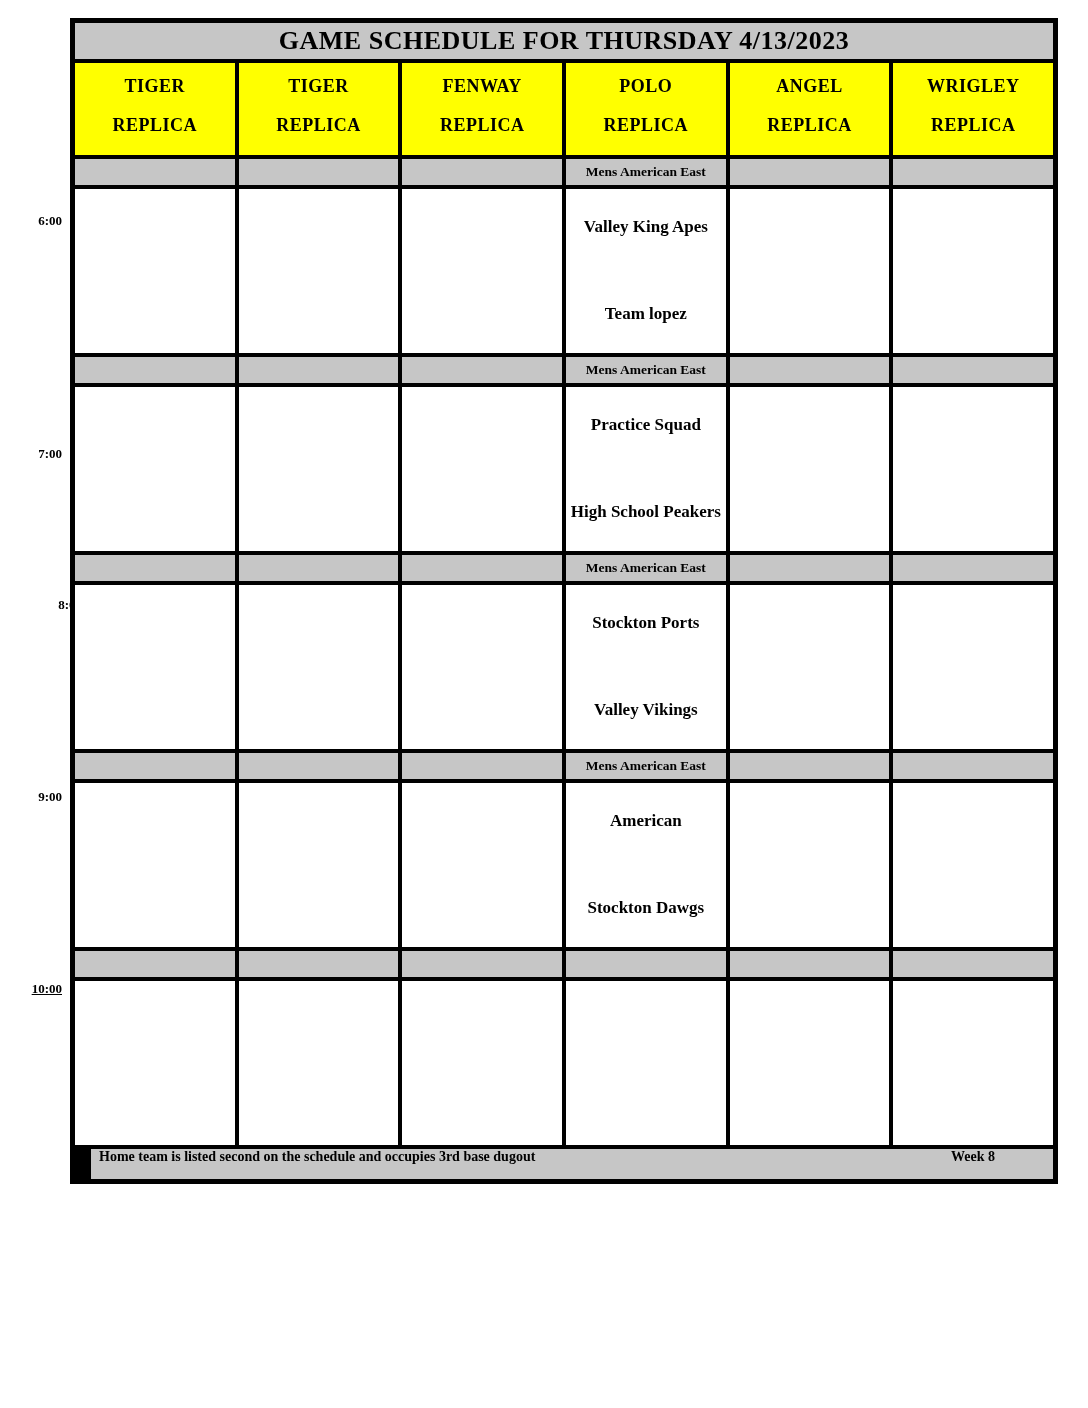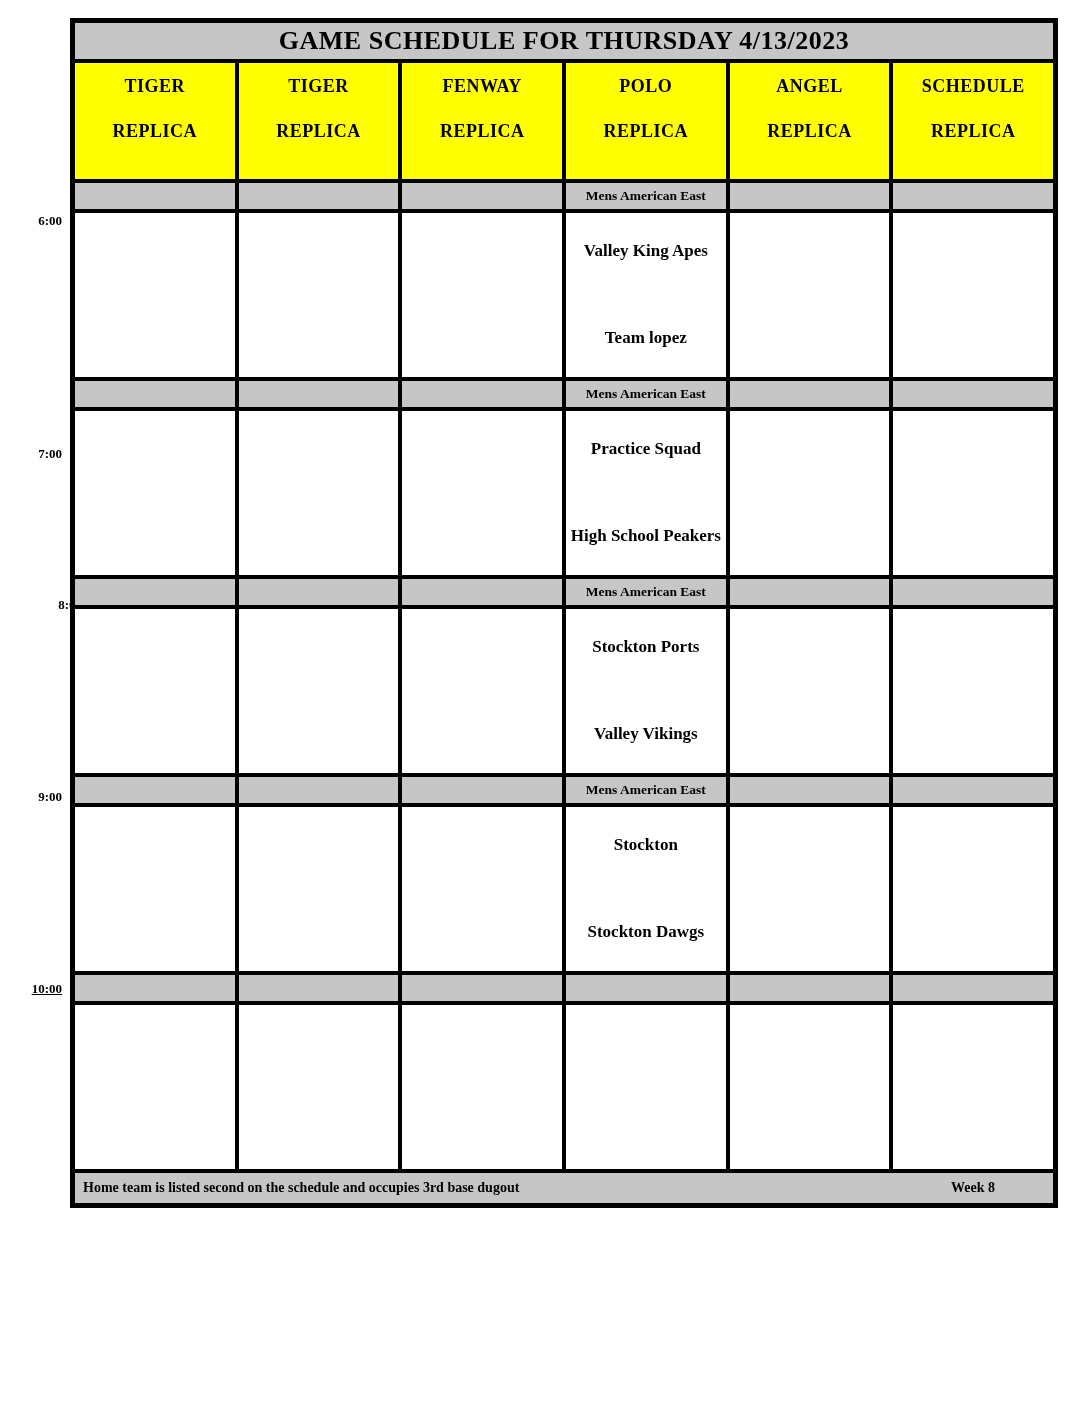--- a/index.html
+++ b/index.html
@@ -32,44 +32,45 @@
   .row { display: grid; grid-template-columns: repeat(6, 1fr); column-gap: 4px; }
   .row.merged { display: block; }
   .cell { overflow: hidden; color: #000; }
 
   .title-cell {
     background: #c6c6c6; height: 36px;
     display: flex; align-items: center; justify-content: center;
     font-weight: bold; font-size: 26px; letter-spacing: 0.5px;
   }
   .venue-cell {
-    background: #ffff00; height: 116px;
+    background: #ffff00; height: 92px;
     display: flex; flex-direction: column; align-items: center;
-    padding-top: 12px; gap: 23px;
+    padding-top: 12px; gap: 17px;
     font-weight: bold; font-size: 18px; letter-spacing: 0.5px;
     line-height: 22px;
   }
   .band-cell {
     background: #c6c6c6; height: 26px;
     display: flex; align-items: center; justify-content: center;
     font-weight: bold; font-size: 13.5px;
     white-space: nowrap;
   }
   .game-cell {
     background: #ffffff; height: 164px;
     display: flex; flex-direction: column; justify-content: space-between;
     padding: 26px 4px 28px;
     font-weight: bold; font-size: 17px; text-align: center;
     line-height: 23px;
   }
   .footer-cell {
     background: #c6c6c6; height: 30px;
-    display: flex; align-items: center; justify-content: space-between;
+    display: flex; justify-content: space-between;
     font-weight: bold; font-size: 14px;
     padding: 0 58px 0 8px;
+    margin-left: 16px;
   }
 </style>
 </head>
 <body>
 
 <div class="page">
 
   <div id="time-gutter">
       <div class="time-label" style="top: 211px; padding-left: 24px;">6:00</div>
       <div class="time-label" style="top: 403px; margin-top: 41px;">7:00</div>
@@ -99,21 +100,21 @@
       </div>
       <div class="cell venue-cell">
         <div>POLO</div>
         <div>REPLICA</div>
       </div>
       <div class="cell venue-cell">
         <div>ANGEL</div>
         <div>REPLICA</div>
       </div>
       <div class="cell venue-cell">
-        <div>SCHEDULE</div>
+        <div>WRIGLEY</div>
         <div>REPLICA</div>
       </div>
     </div>
 
     <div id="slot-rows" style="display:contents"><div class="row">
           <div class="cell band-cell"></div>
           <div class="cell band-cell"></div>
           <div class="cell band-cell"></div>
           <div class="cell band-cell">Mens American East</div>
           <div class="cell band-cell"></div>
@@ -167,21 +168,21 @@
           <div class="cell band-cell"></div>
           <div class="cell band-cell"></div>
           <div class="cell band-cell">Mens American East</div>
           <div class="cell band-cell"></div>
           <div class="cell band-cell"></div>
         </div><div class="row">
           <div class="cell game-cell"></div>
           <div class="cell game-cell"></div>
           <div class="cell game-cell"></div>
           <div class="cell game-cell">
-            <div>Stockton</div>
+            <div>American</div>
             <div>Stockton Dawgs</div>
           </div>
           <div class="cell game-cell"></div>
           <div class="cell game-cell"></div>
         </div><div class="row">
           <div class="cell band-cell"></div>
           <div class="cell band-cell"></div>
           <div class="cell band-cell"></div>
           <div class="cell band-cell"></div>
           <div class="cell band-cell"></div>

